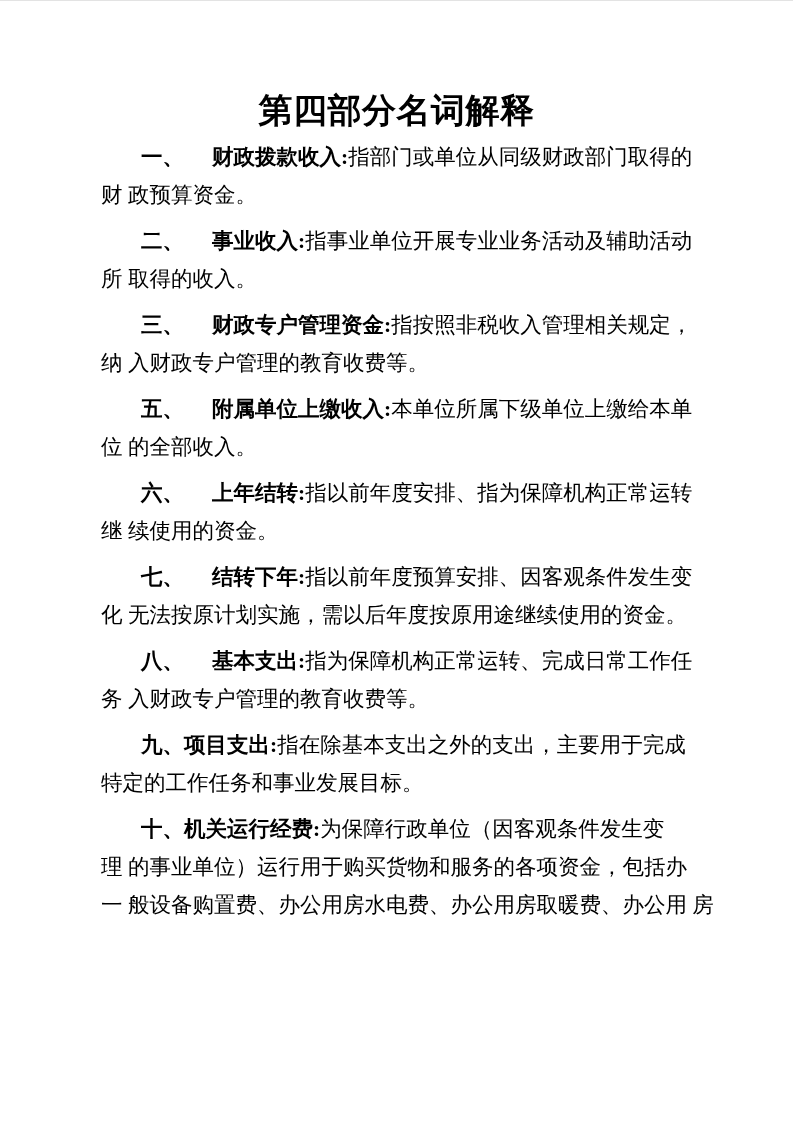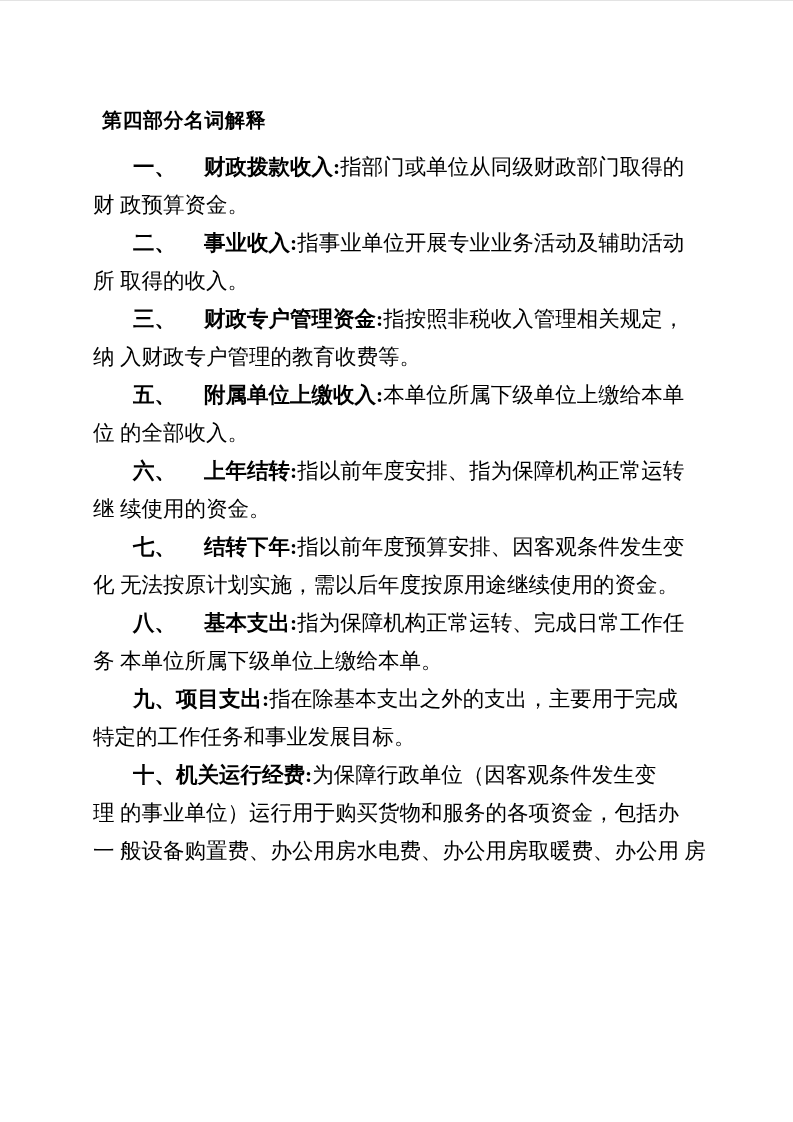--- a/index.html
+++ b/index.html
@@ -9,28 +9,28 @@
     height: 1122px;
     box-sizing: border-box;
     background: #ffffff;
     color: #000000;
     border-top: 1px solid #e3e3e3;
     padding: 91px 93px 0 93px;
     overflow: hidden;
     font-family: "Liberation Serif", "DejaVu Serif", serif;
   }
   .doc-title {
-    margin: 9px;
-    font-size: 20px;
+    margin: 0;
+    font-size: 34px;
     font-weight: bold;
     line-height: 38px;
-    text-align: left;
+    text-align: center;
     letter-spacing: 0.5px;
   }
-  .para { margin: 0; padding: 0; }
+  .para { margin: 8px; padding: 0; }
   .line {
     display: block;
     font-size: 21.5px;
     line-height: 38px;
     white-space: pre;   
   }
   .line.indent { padding-left: 40px; }
   .num  { font-weight: bold; }
   .term { font-weight: bold; }
   .tab  { display: inline-block; width: 28px; }
@@ -68,21 +68,21 @@
     <span class="line">继 续使用的资金。</span>
   </p>
 
   <p class="para">
     <span class="line indent"><span class="num">七、</span><span class="tab"></span><span class="term">结转下年:</span><span>指以前年度预算安排、因客观条件发生变</span></span>
     <span class="line">化 无法按原计划实施，需以后年度按原用途继续使用的资金。</span>
   </p>
 
   <p class="para">
     <span class="line indent"><span class="num">八、</span><span class="tab"></span><span class="term">基本支出:</span><span>指为保障机构正常运转、完成日常工作任</span></span>
-    <span class="line">务 本单位所属下级单位上缴给本单。</span>
+    <span class="line">务 入财政专户管理的教育收费等。</span>
   </p>
 
   <p class="para">
     <span class="line indent"><span class="num">九、</span><span class="term">项目支出:</span><span>指在除基本支出之外的支出，主要用于完成</span></span>
     <span class="line">特定的工作任务和事业发展目标。</span>
   </p>
 
   <p class="para">
     <span class="line indent"><span class="num">十、</span><span class="term">机关运行经费:</span><span>为保障行政单位（因客观条件发生变</span></span>
     <span class="line">理 的事业单位）运行用于购买货物和服务的各项资金，包括办</span>

